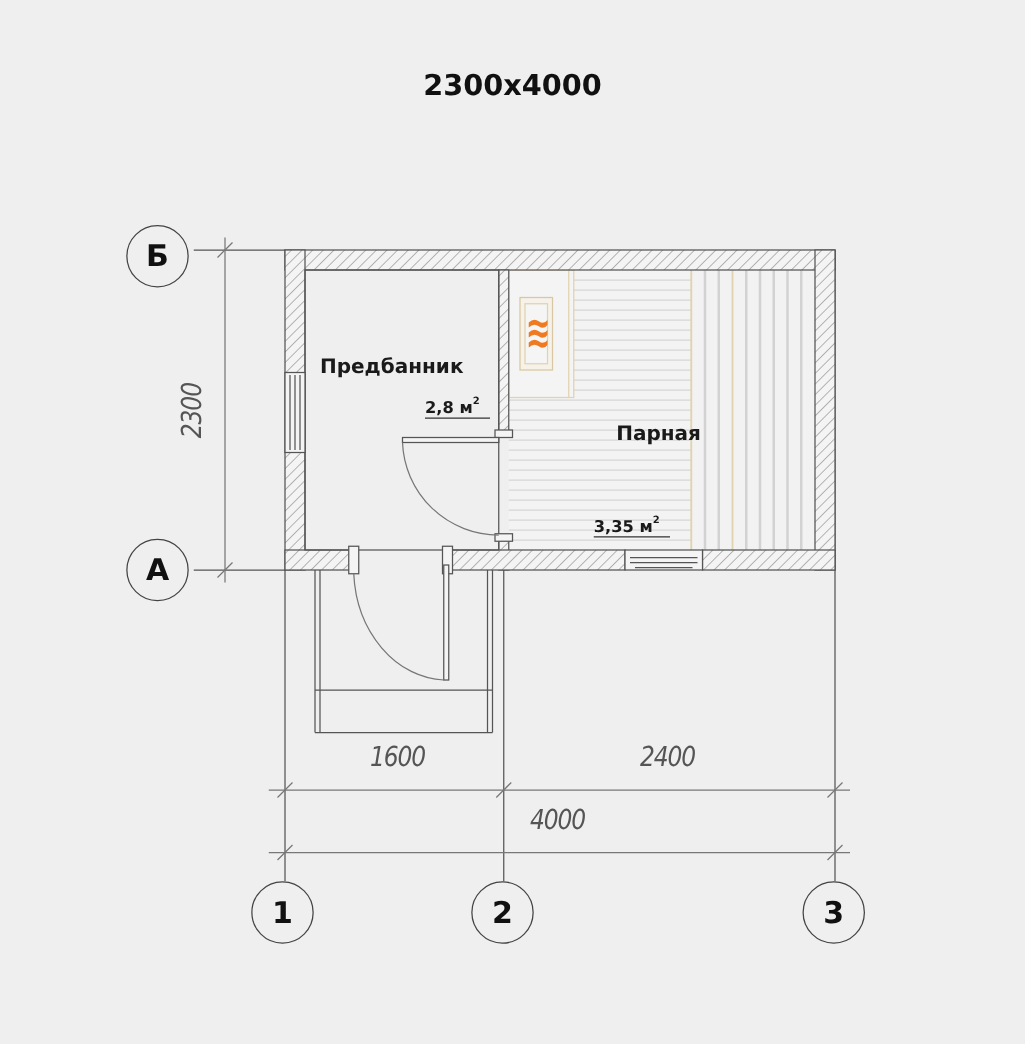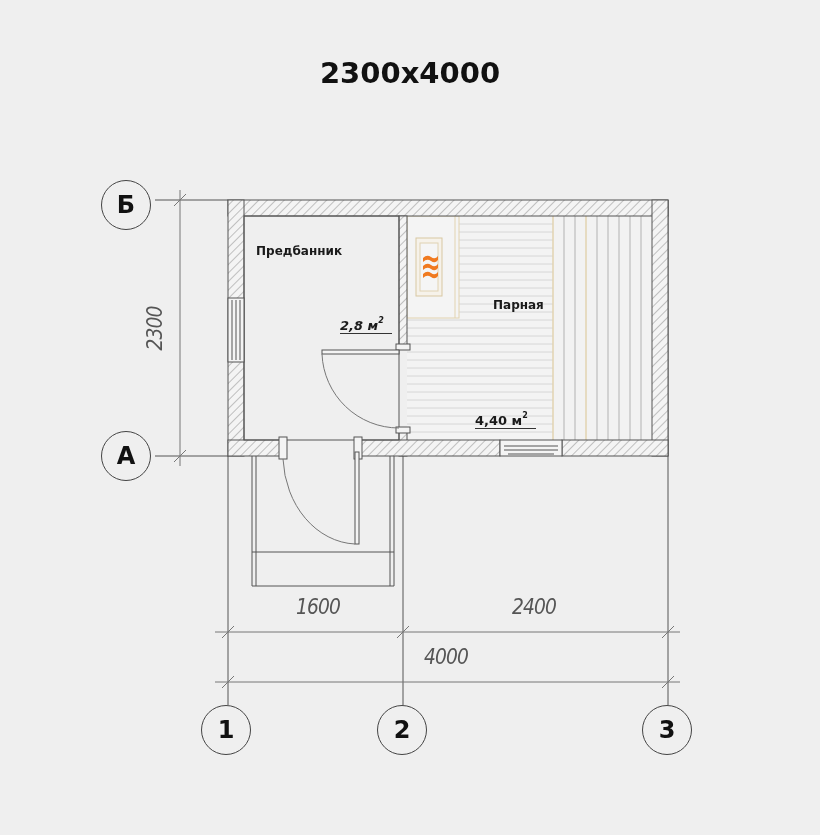--- a/index.html
+++ b/index.html
@@ -2,27 +2,27 @@
 <html><head>
 <meta charset="utf-8">
 <style>
   html, body { margin: 0; padding: 0; }
   body {
     width: 820px; height: 835px; background: #efefef; position: relative; overflow: hidden;
     font-family: "DejaVu Sans", sans-serif;
   }
   .title {
     position: absolute; left: 0; width: 820px; top: 56px; text-align: center;
-    font-size: 29px; font-weight: bold; color: #111;
+    font-size: 23px; font-weight: bold; color: #111;
   }
   svg.plan { position: absolute; left: 0; top: 0; }
   .label {
     position: absolute; font-weight: bold; color: #1a1a1a; white-space: nowrap;
   }
-  .room-name { font-size: 12px; }
+  .room-name { font-size: 16px; margin-top: 39px; }
   .area {
     font-size: 13px; border-bottom: 1px solid #333; padding: 0 8px 0 0;
   }
   .area sup { font-size: 8px; position: relative; top: -2px; }
   .dim {
     position: absolute; font-family: "DejaVu Sans", sans-serif; font-style: italic;
     font-size: 22px; color: #555; font-weight: normal; letter-spacing: -1px;
     transform: scaleX(0.85);
   }
   .dim-v { transform: rotate(-90deg) scaleX(0.85); transform-origin: center; }
@@ -179,24 +179,24 @@
     <line x1="252" y1="456" x2="252" y2="586"></line>
     <line x1="256" y1="456" x2="256" y2="586"></line>
     <line x1="390" y1="456" x2="390" y2="586"></line>
     <line x1="394" y1="456" x2="394" y2="586"></line>
     <line x1="252" y1="552" x2="394" y2="552"></line>
     <line x1="252" y1="586" x2="394" y2="586"></line>
   </g>
 </svg>
 
 <div class="label room-name" style="left:256px; top:244px;">Предбанник</div>
-<div class="label area" style="left:340px; top:318px;font-style:italic;"><span>2,8 м</span><sup>2</sup></div>
+<div class="label area" style="left:340px; top:318px;"><span>2,8 м</span><sup>2</sup></div>
 
 <div class="label room-name" style="left:493px; top:298px;">Парная</div>
-<div class="label area" style="left:475px; top:413px;"><span>4,40 м</span><sup>2</sup></div>
+<div class="label area" style="left:475px; top:413px;"><span>3,35 м</span><sup>2</sup></div>
 
 <div class="dim dim-v" style="left:128px; top:316px;">2300</div>
 <div class="dim" style="left:292px; top:594px;">1600</div>
 <div class="dim" style="left:508px; top:594px;">2400</div>
 <div class="dim" style="left:420px; top:644px;">4000</div>
 
 <div class="axis-bubble" style="left:101px; top:180px;">Б</div>
 <div class="axis-bubble" style="left:101px; top:431px;">А</div>
 <div class="axis-bubble" style="left:201px; top:705px;">1</div>
 <div class="axis-bubble" style="left:377px; top:705px;">2</div>

